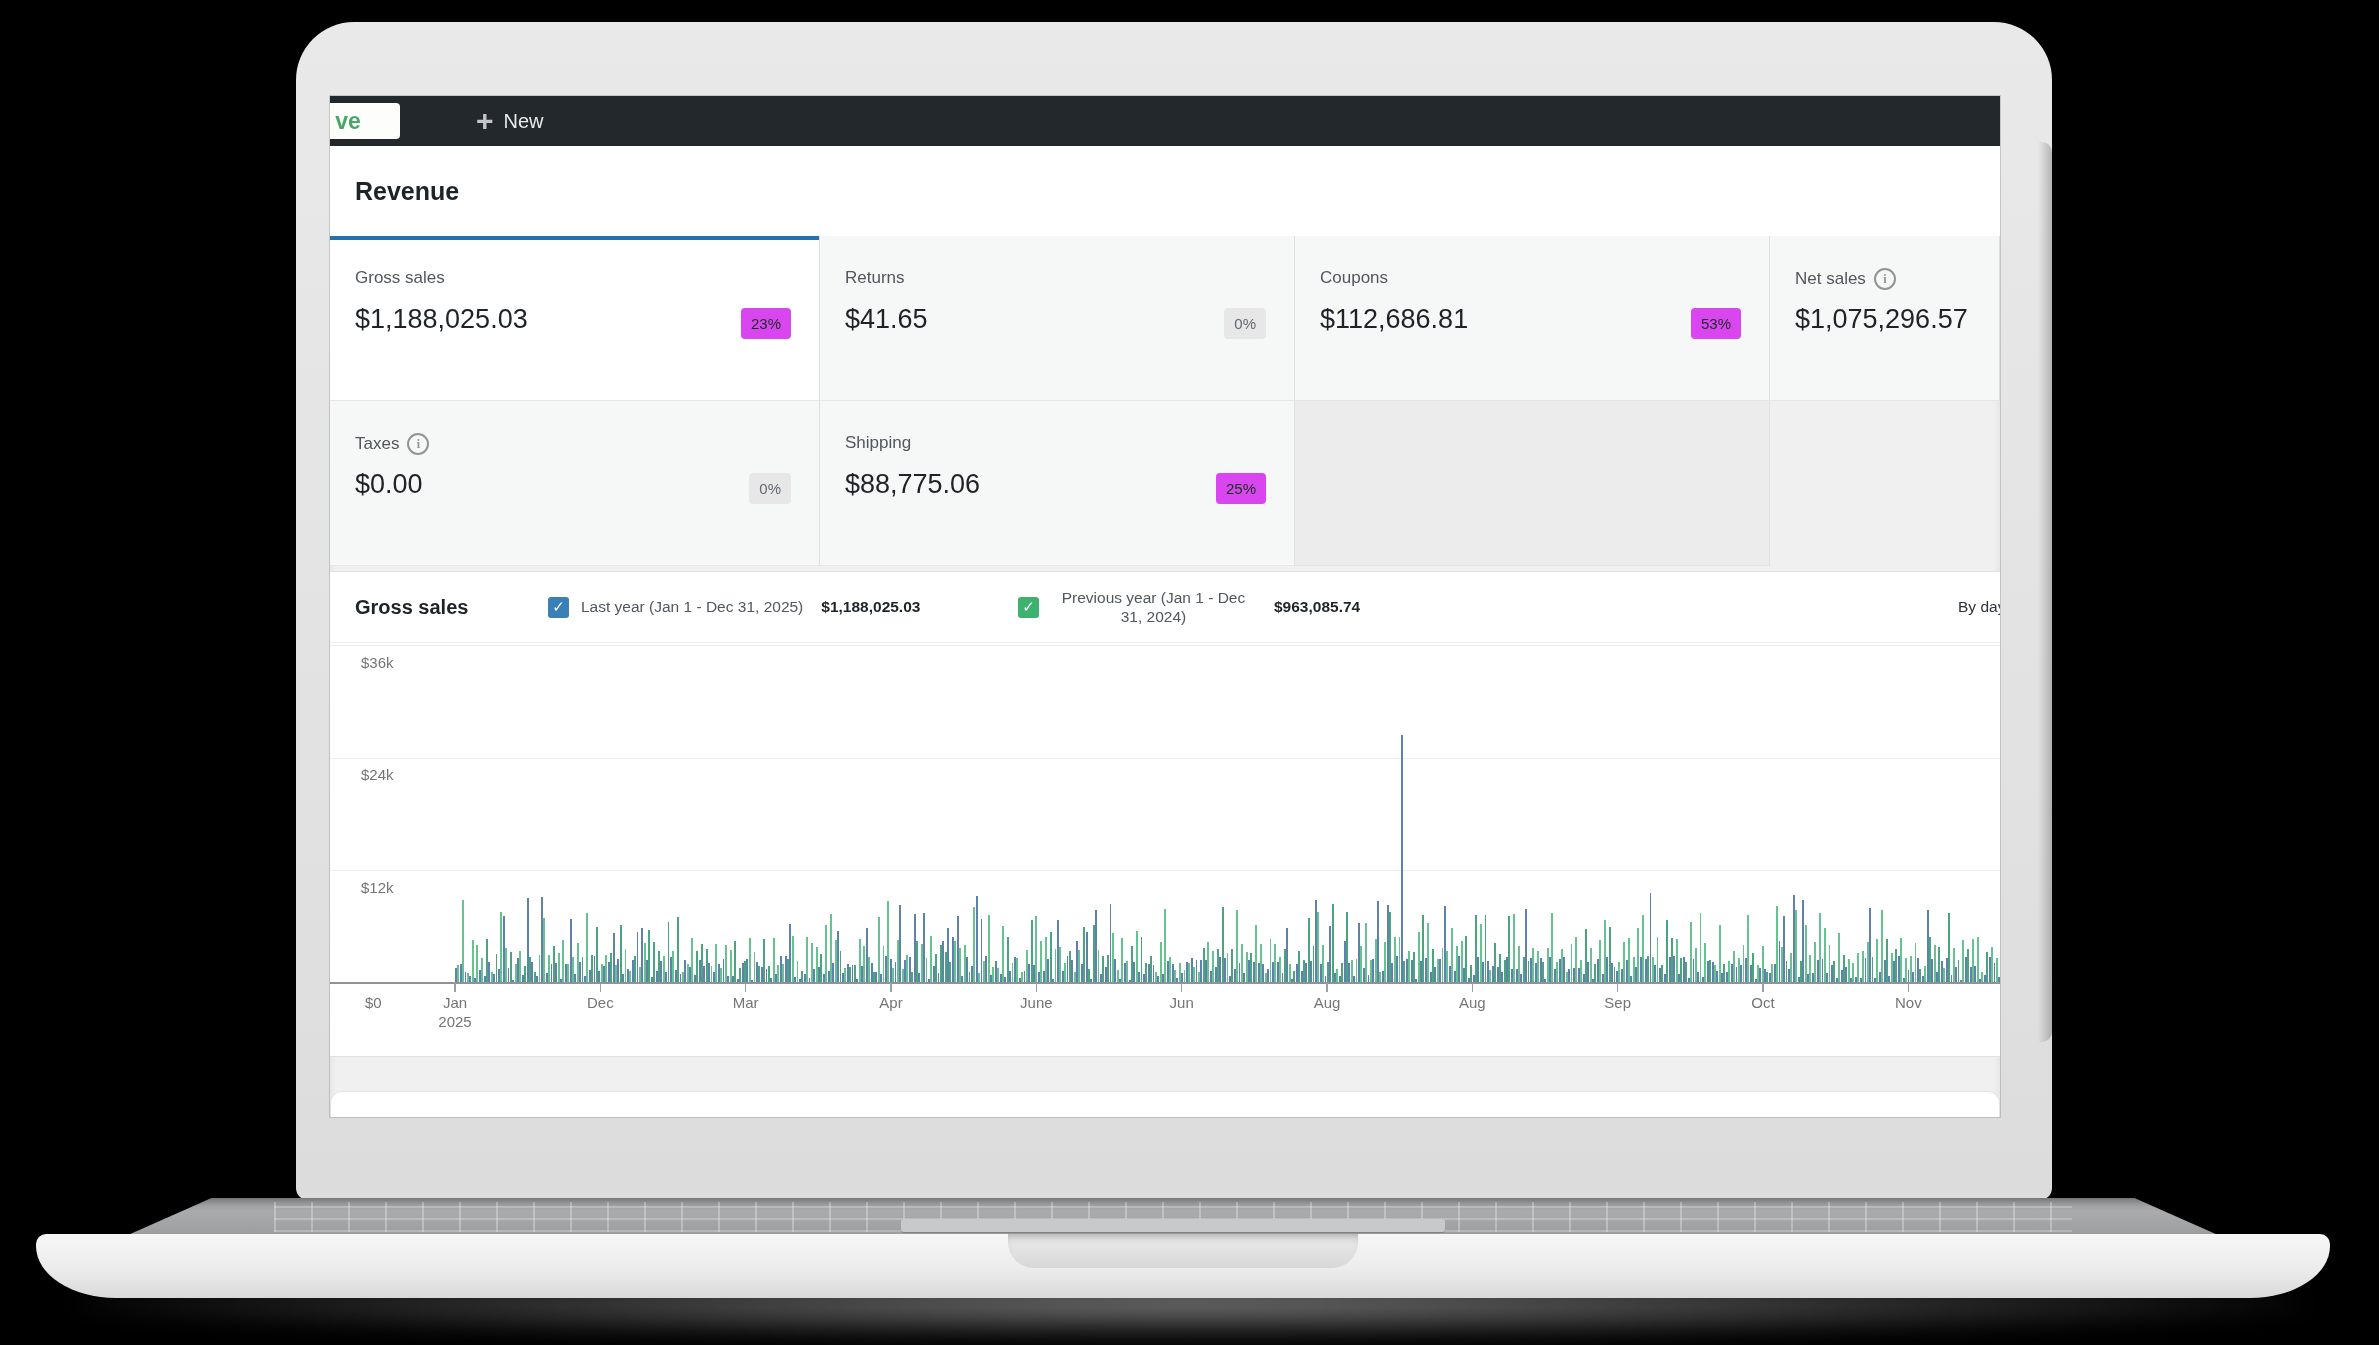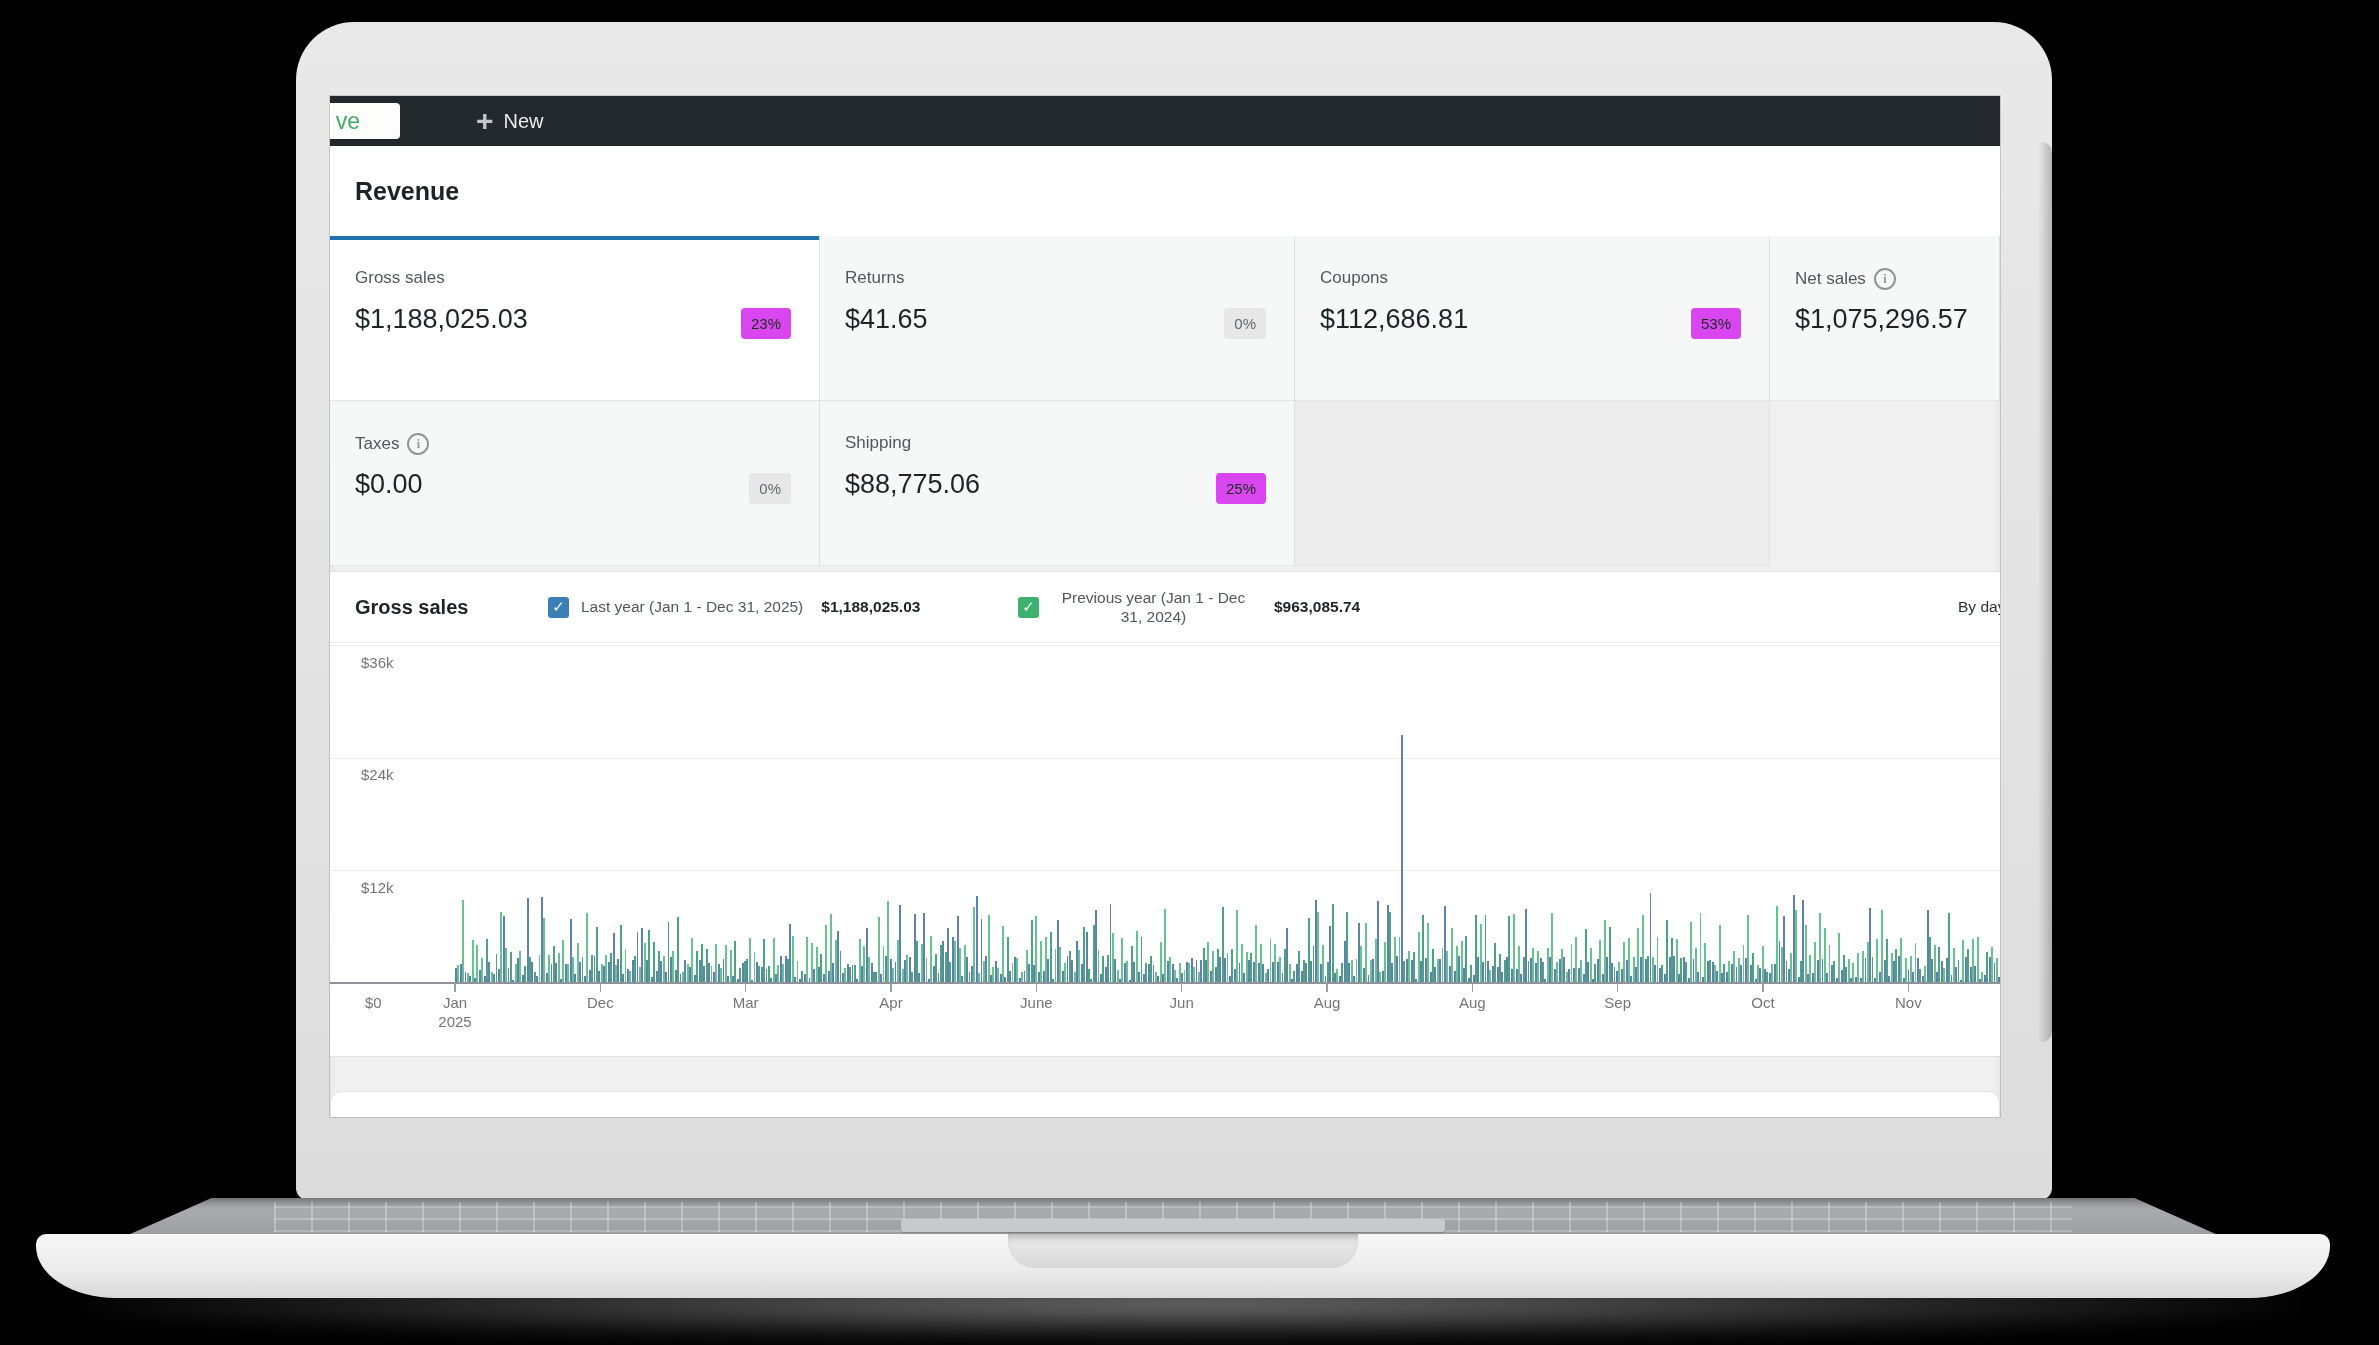--- a/index.html
+++ b/index.html
@@ -30,21 +30,21 @@
   .notch{position:absolute;left:50%;transform:translateX(-50%);top:0;width:350px;height:34px;
         background:linear-gradient(180deg,#ececec,#d7d7d7);border-radius:0 0 26px 26px;
         box-shadow:inset 0 7px 9px -5px rgba(0,0,0,.3);}
   
   .screen{position:absolute;left:34px;top:74px;width:1670px;height:1021px;background:#f0f0f1;
         overflow:hidden;box-shadow:0 0 0 1px rgba(0,0,0,.14), inset 0 0 8px rgba(0,0,0,.08);}
   
   .adminbar{position:absolute;left:0;top:0;width:100%;height:50px;background:#23282d;color:#f0f0f1;}
   .ve-badge{position:absolute;left:-34px;top:7px;width:104px;height:36px;background:#fdfdfb;
         border-radius:4px;display:flex;align-items:center;justify-content:center;
-        color:#48a868;font-size:23px;font-weight:normal;}
+        color:#48a868;font-size:23px;font-weight:bold;}
   .ab-item{position:absolute;top:0;height:50px;display:flex;align-items:center;gap:10px;
         color:#e9eaec;font-size:20px;}
   .ab-comments{left:44px;margin-top:40px;}
   .ab-new{left:146px;}
   .bubble{position:relative;width:26px;height:20px;background:#c3c6c9;border-radius:4px;display:inline-block;}
   .bubble::after{content:"";position:absolute;left:4px;bottom:-6px;border:5px solid transparent;
         border-top-color:#c3c6c9;border-left-color:#c3c6c9;}
   .plus{font-size:30px;font-weight:bold;color:#c3c6c9;line-height:20px;}
   
   .pagehead{position:absolute;left:0;top:50px;width:100%;height:90px;background:#fff;

